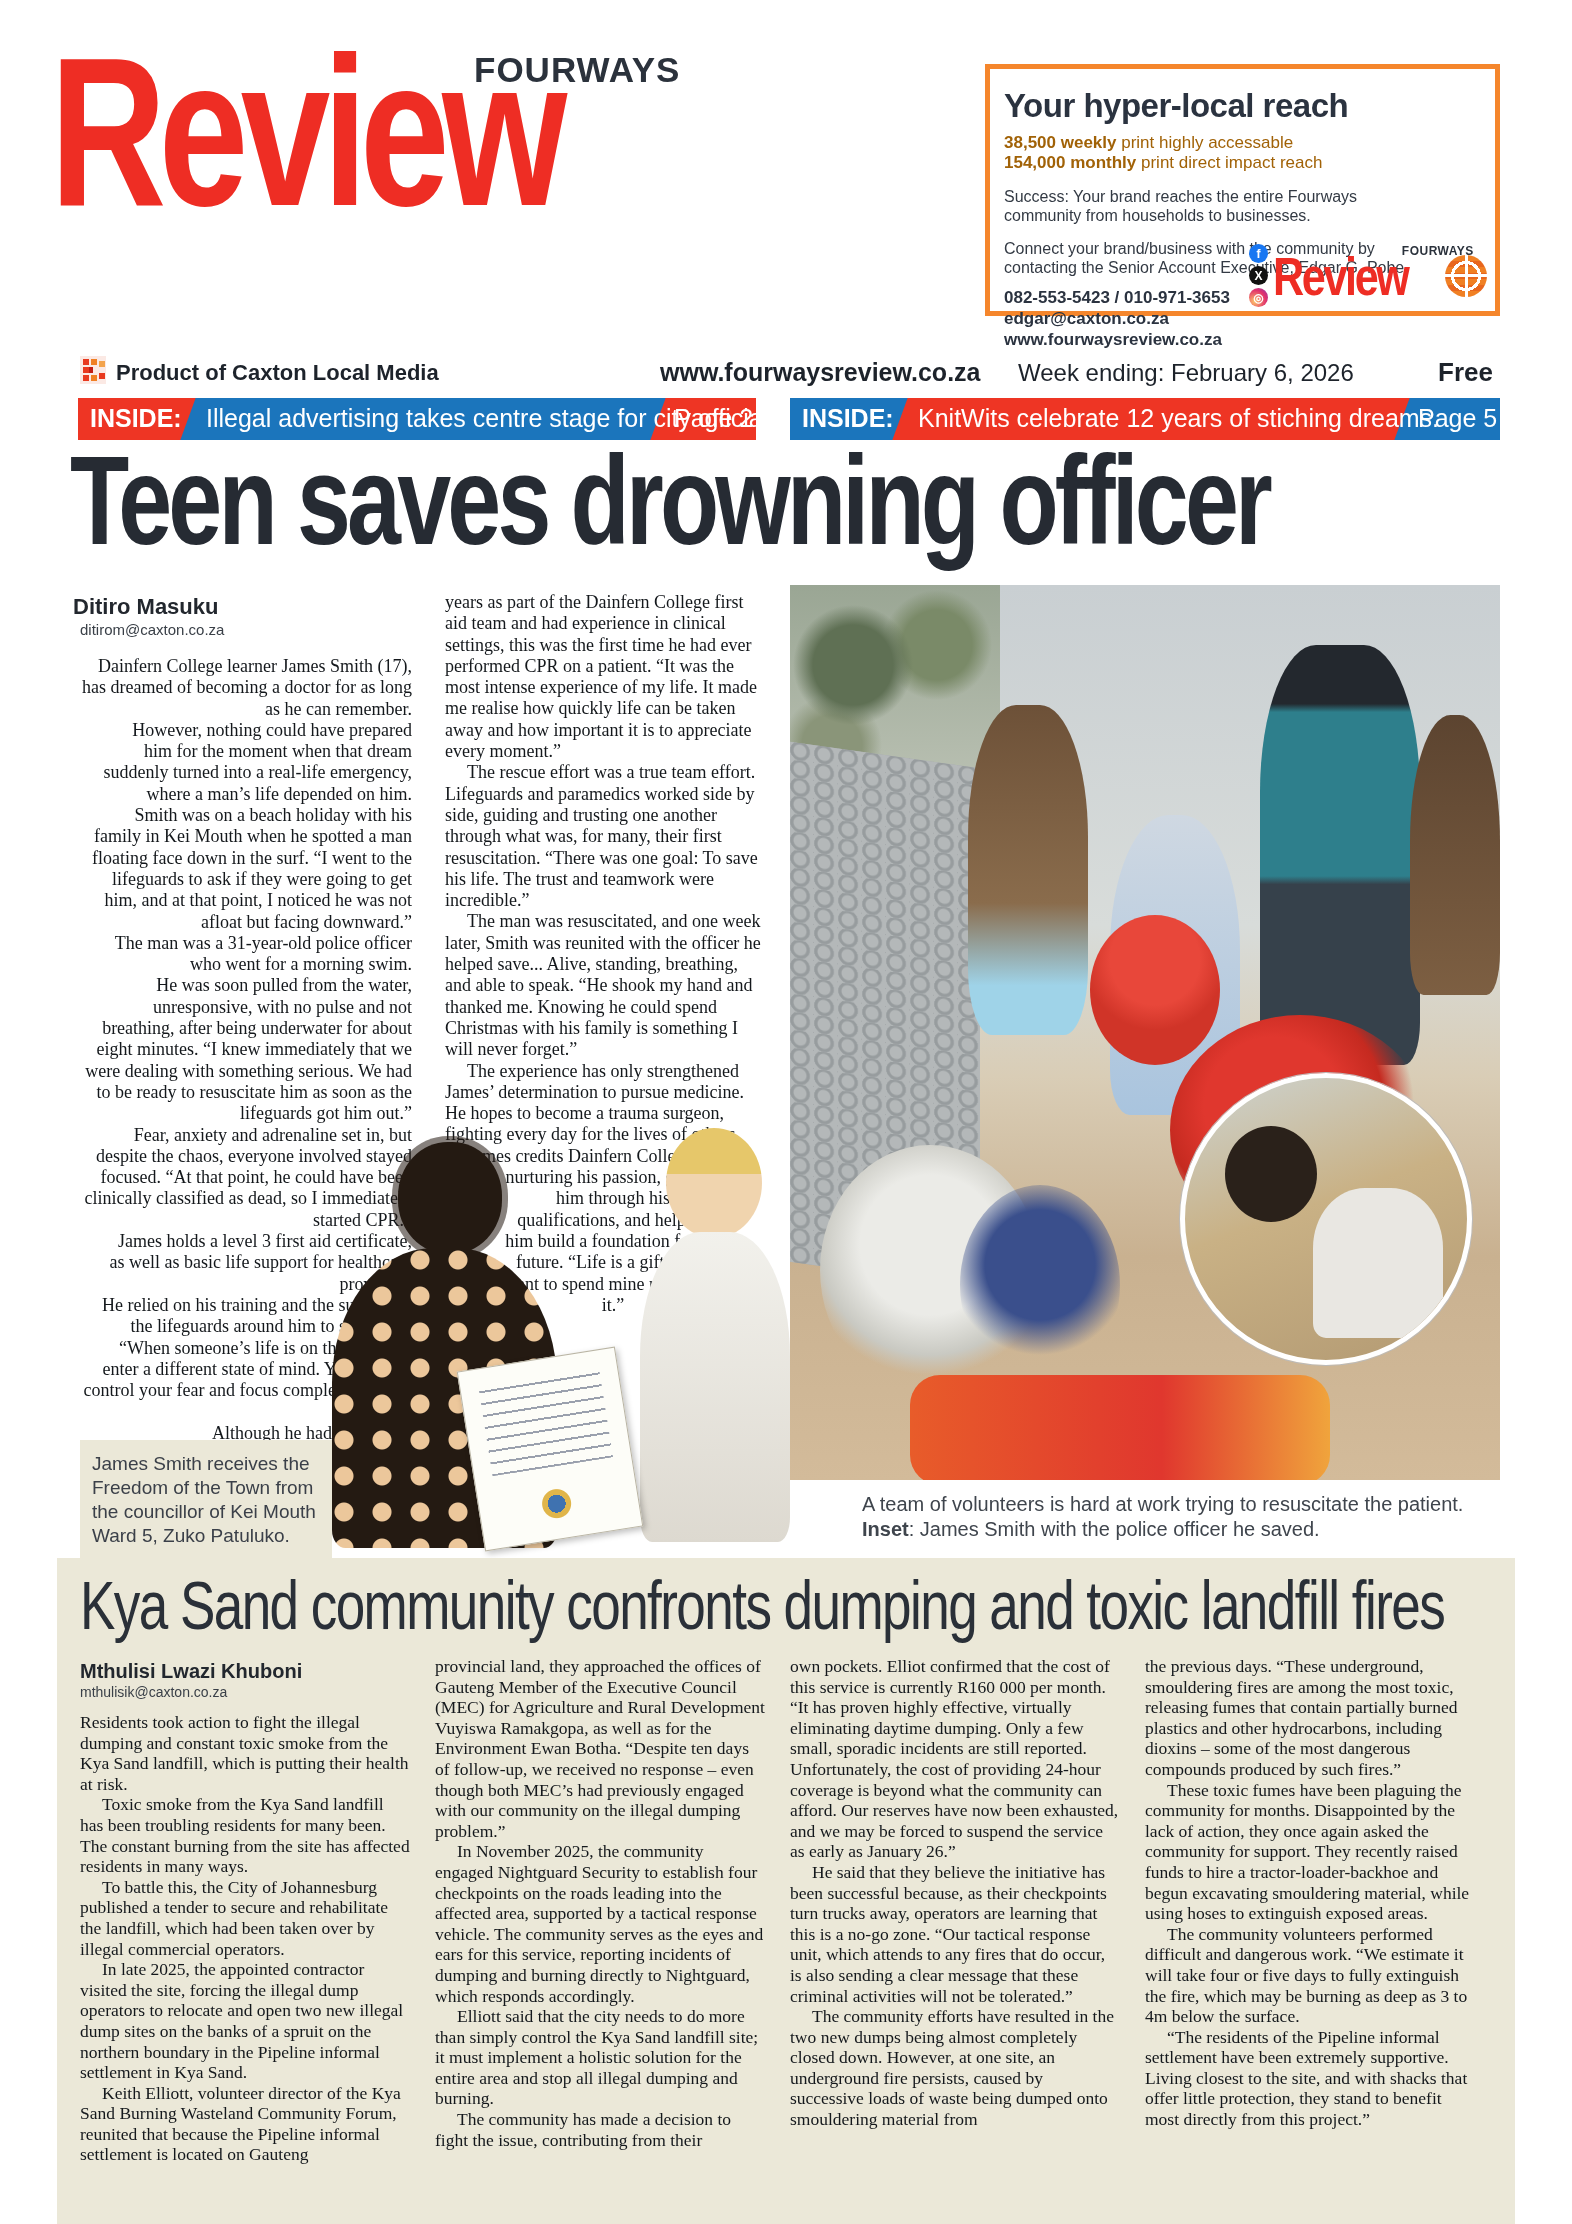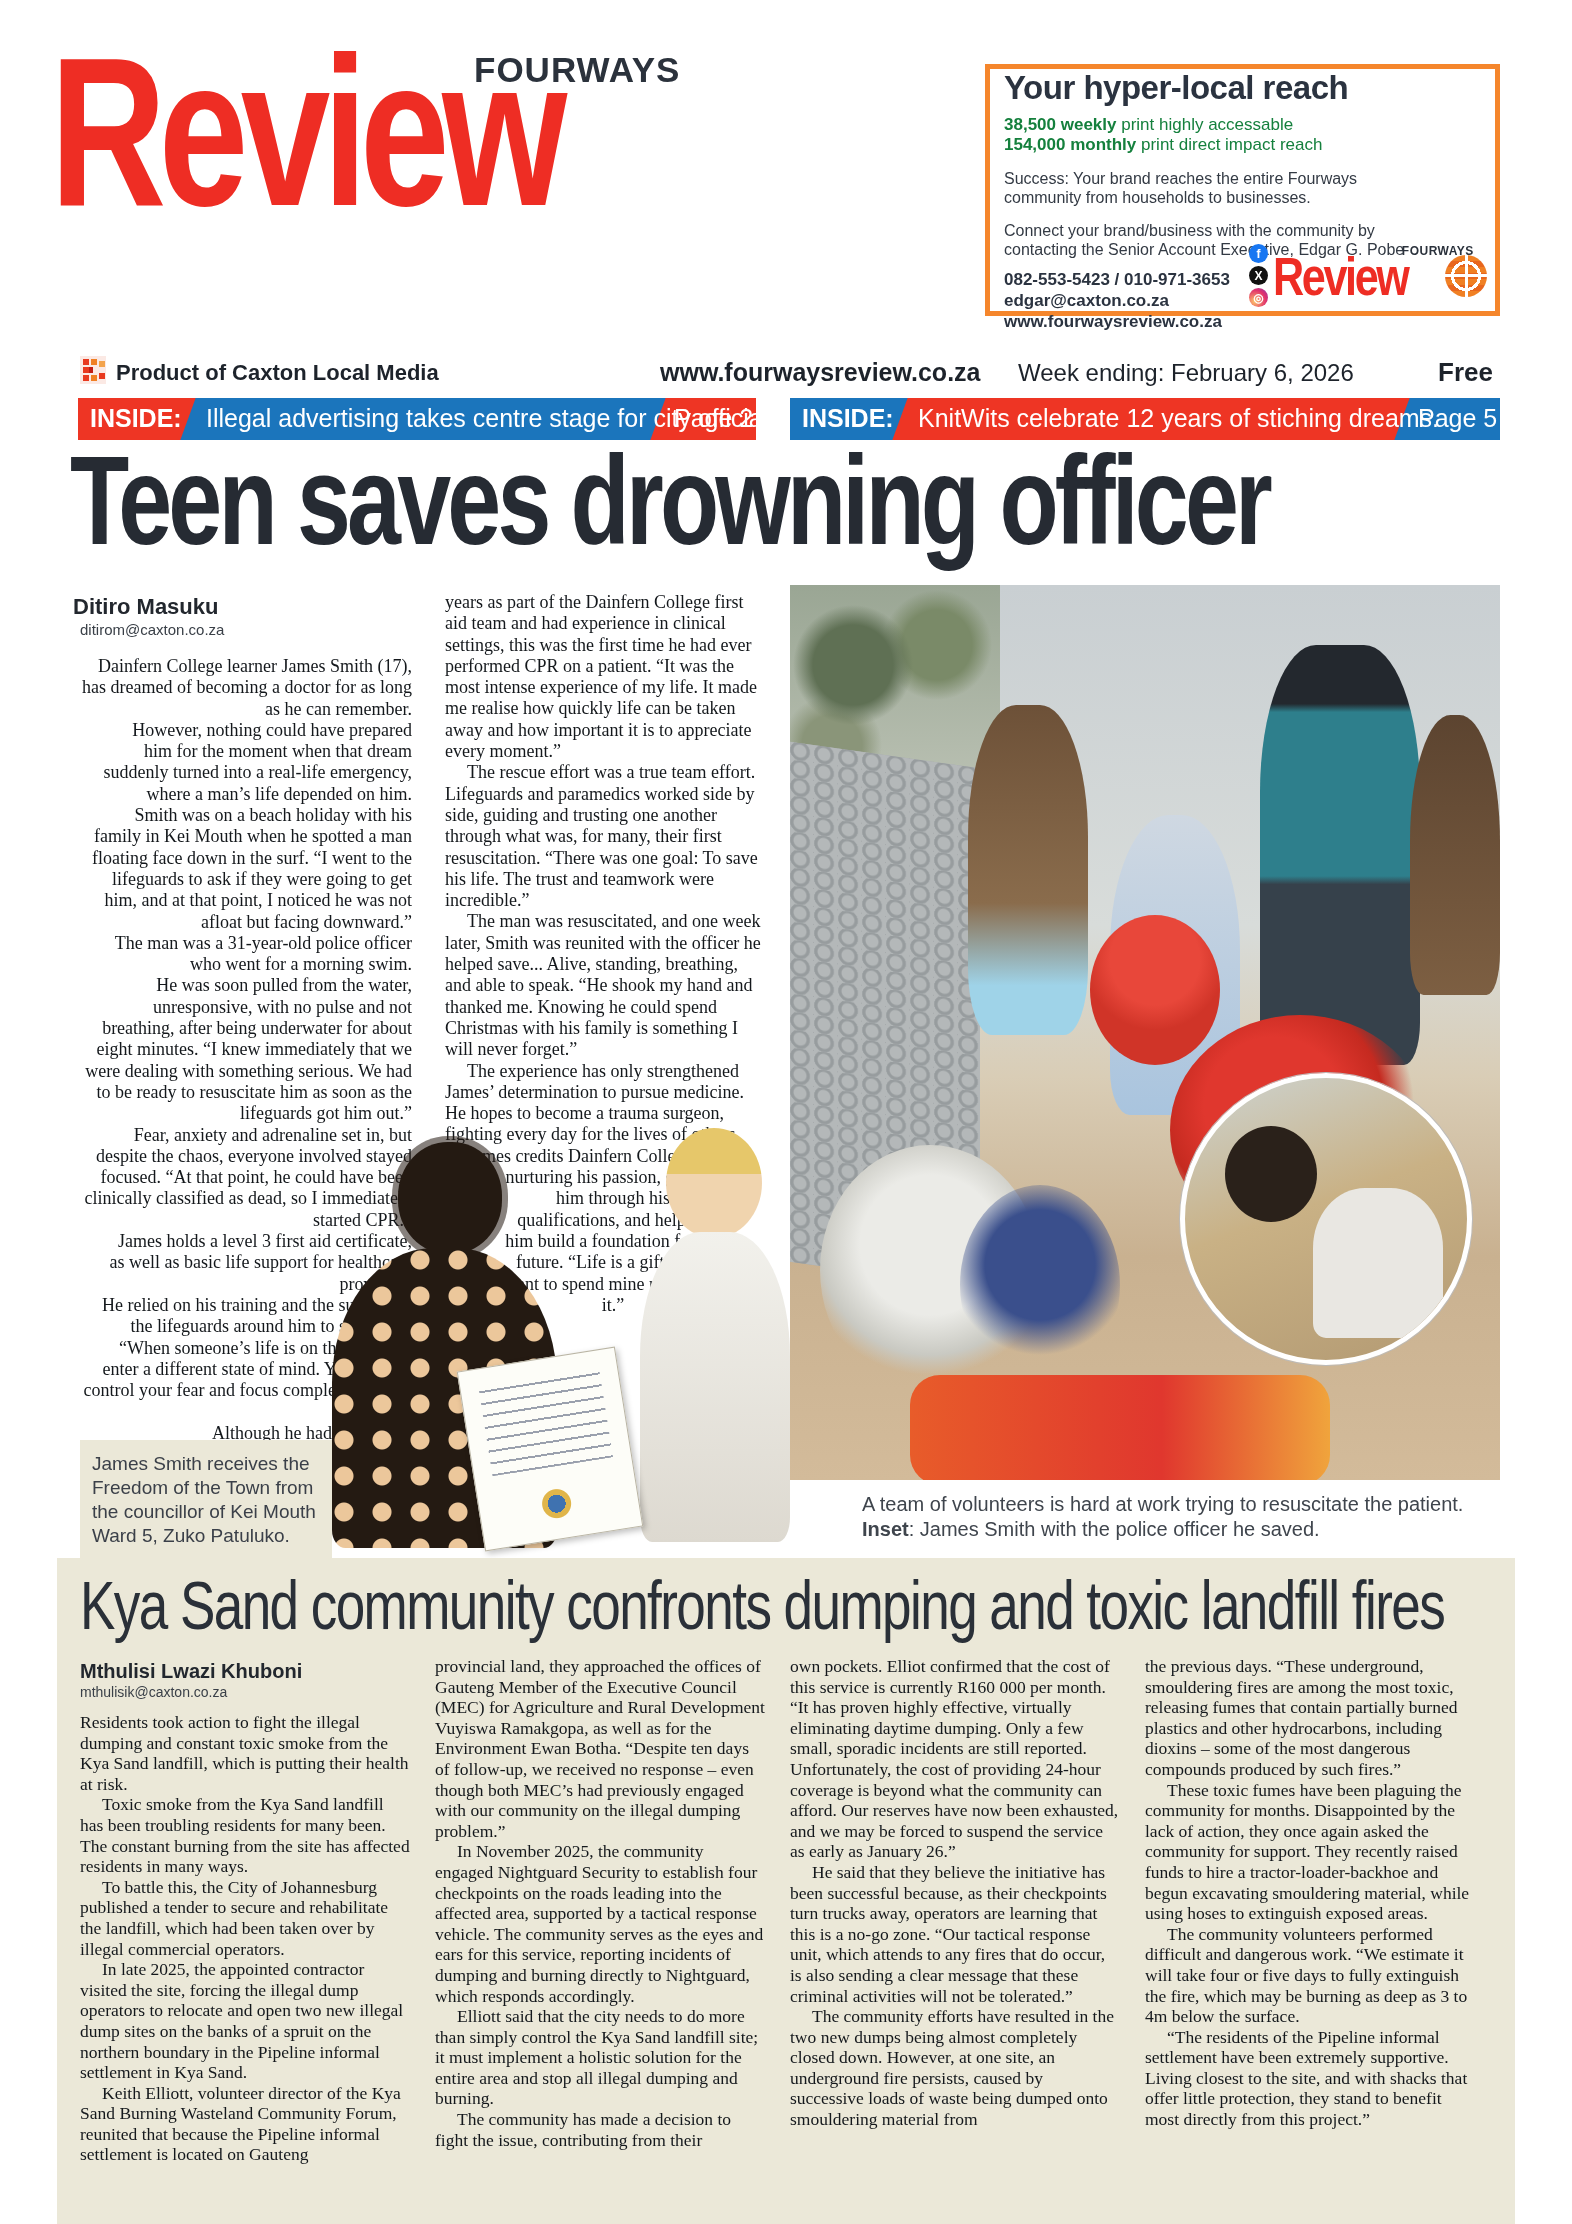--- a/index.html
+++ b/index.html
@@ -6,23 +6,23 @@
   #page{position:relative;width:1572px;height:2224px;background:#fff;overflow:hidden;
         font-family:"Liberation Sans",sans-serif;color:#14181c;}
   .abs{position:absolute;}
 
   
   .review-word{left:50px;top:26px;font-weight:bold;font-size:212px;letter-spacing:-10px;
     color:#ee2d24;transform:scaleX(0.76);transform-origin:left top;line-height:1;}
   .fourways-label{left:474px;top:50px;font-weight:bold;font-size:35px;color:#2b323c;letter-spacing:1px;}
 
   
-  .ad-box{left:985px;top:64px;width:515px;height:252px;border:5px solid #f5862c;background:#fff;box-sizing:border-box;padding:0 14px;}
+  .ad-box{left:985px;top:64px;width:515px;height:252px;border:5px solid #f5862c;background:#fff;box-sizing:border-box;padding:18px 14px;}
   .ad-title{font-size:33px;font-weight:bold;color:#2b3340;letter-spacing:-0.5px;}
-  .ad-stats{margin-top:8px;font-size:17px;line-height:20px;color:#15803d;}
+  .ad-stats{margin-top:8px;font-size:17px;line-height:20px;color:#a16207;}
   .ad-para{margin-top:14px;font-size:16px;line-height:19px;color:#333a44;width:430px;}
   .ad-contact{margin-top:10px;font-size:17px;line-height:21px;font-weight:bold;color:#2b3340;}
   .ad-logo{right:8px;bottom:4px;display:flex;align-items:center;}
   .soc-col{display:flex;flex-direction:column;gap:3px;margin-right:5px;}
   .soc{width:19px;height:19px;border-radius:50%;color:#fff;font-size:12px;font-weight:bold;
        display:flex;align-items:center;justify-content:center;}
   .soc.fb{background:#1877f2;} .soc.x{background:#111;} .soc.ig{background:radial-gradient(circle at 30% 70%,#fdc468,#e1306c 60%,#833ab4);}
   .mini-review{position:relative;font-weight:bold;font-size:54px;letter-spacing:-3px;color:#ee2d24;
        transform:scaleX(0.8);transform-origin:left center;line-height:1;}
   .mini-fourways{position:absolute;right:-74px;top:-4px;font-size:12px;font-weight:bold;color:#2b323c;letter-spacing:0.5px;transform:scaleX(1.25);}

